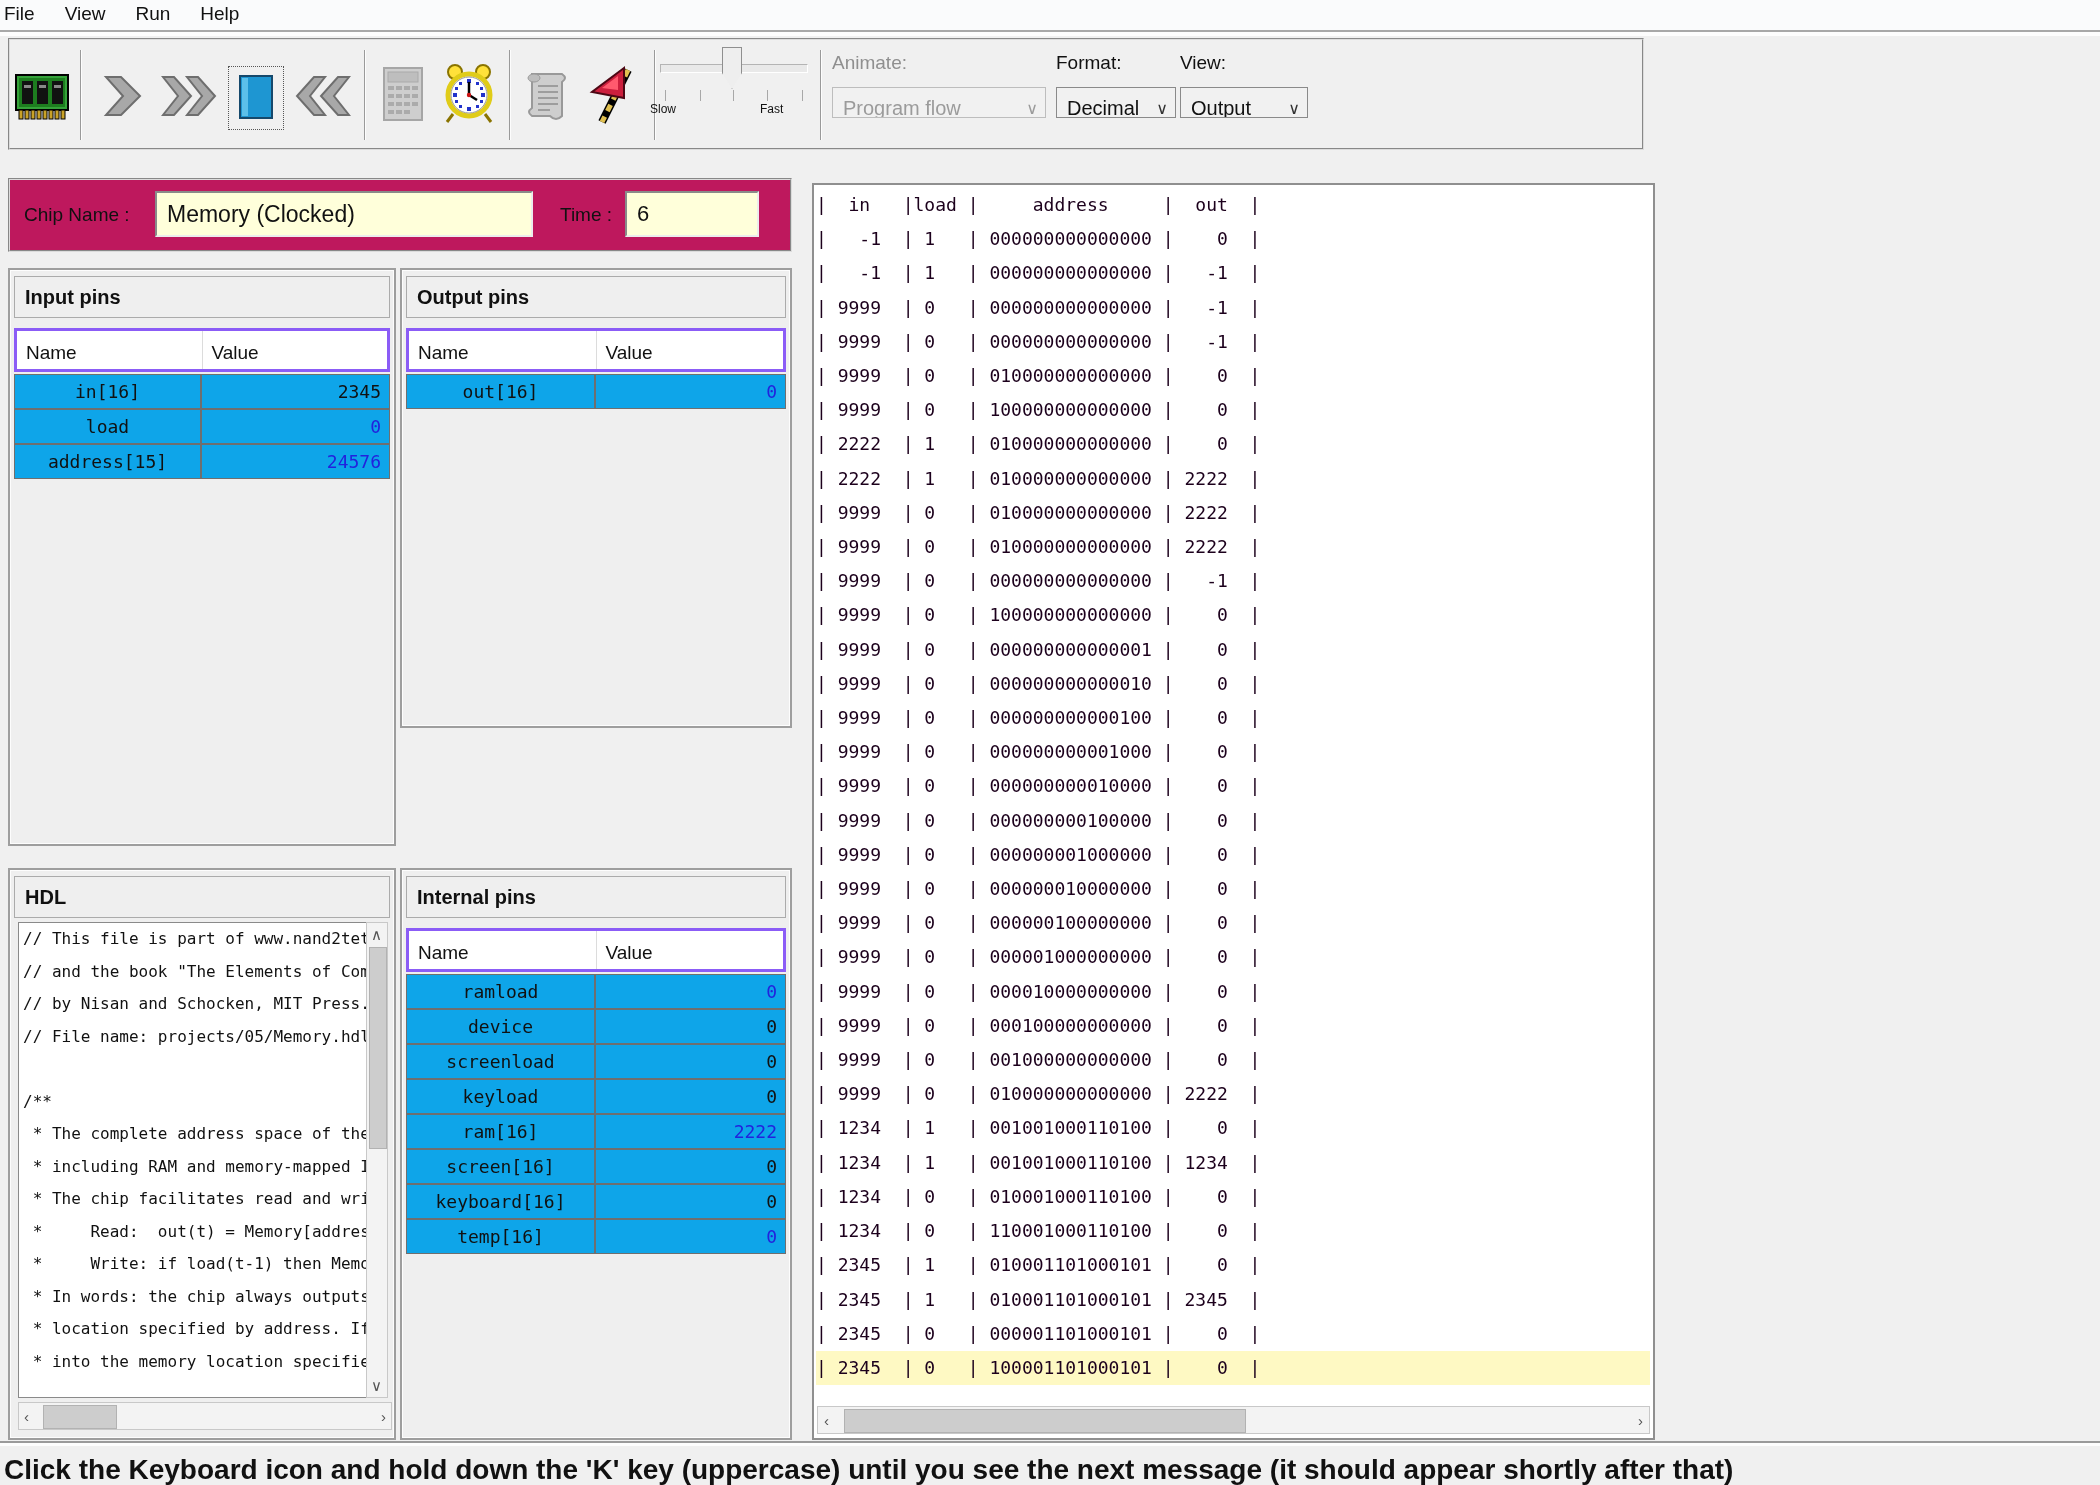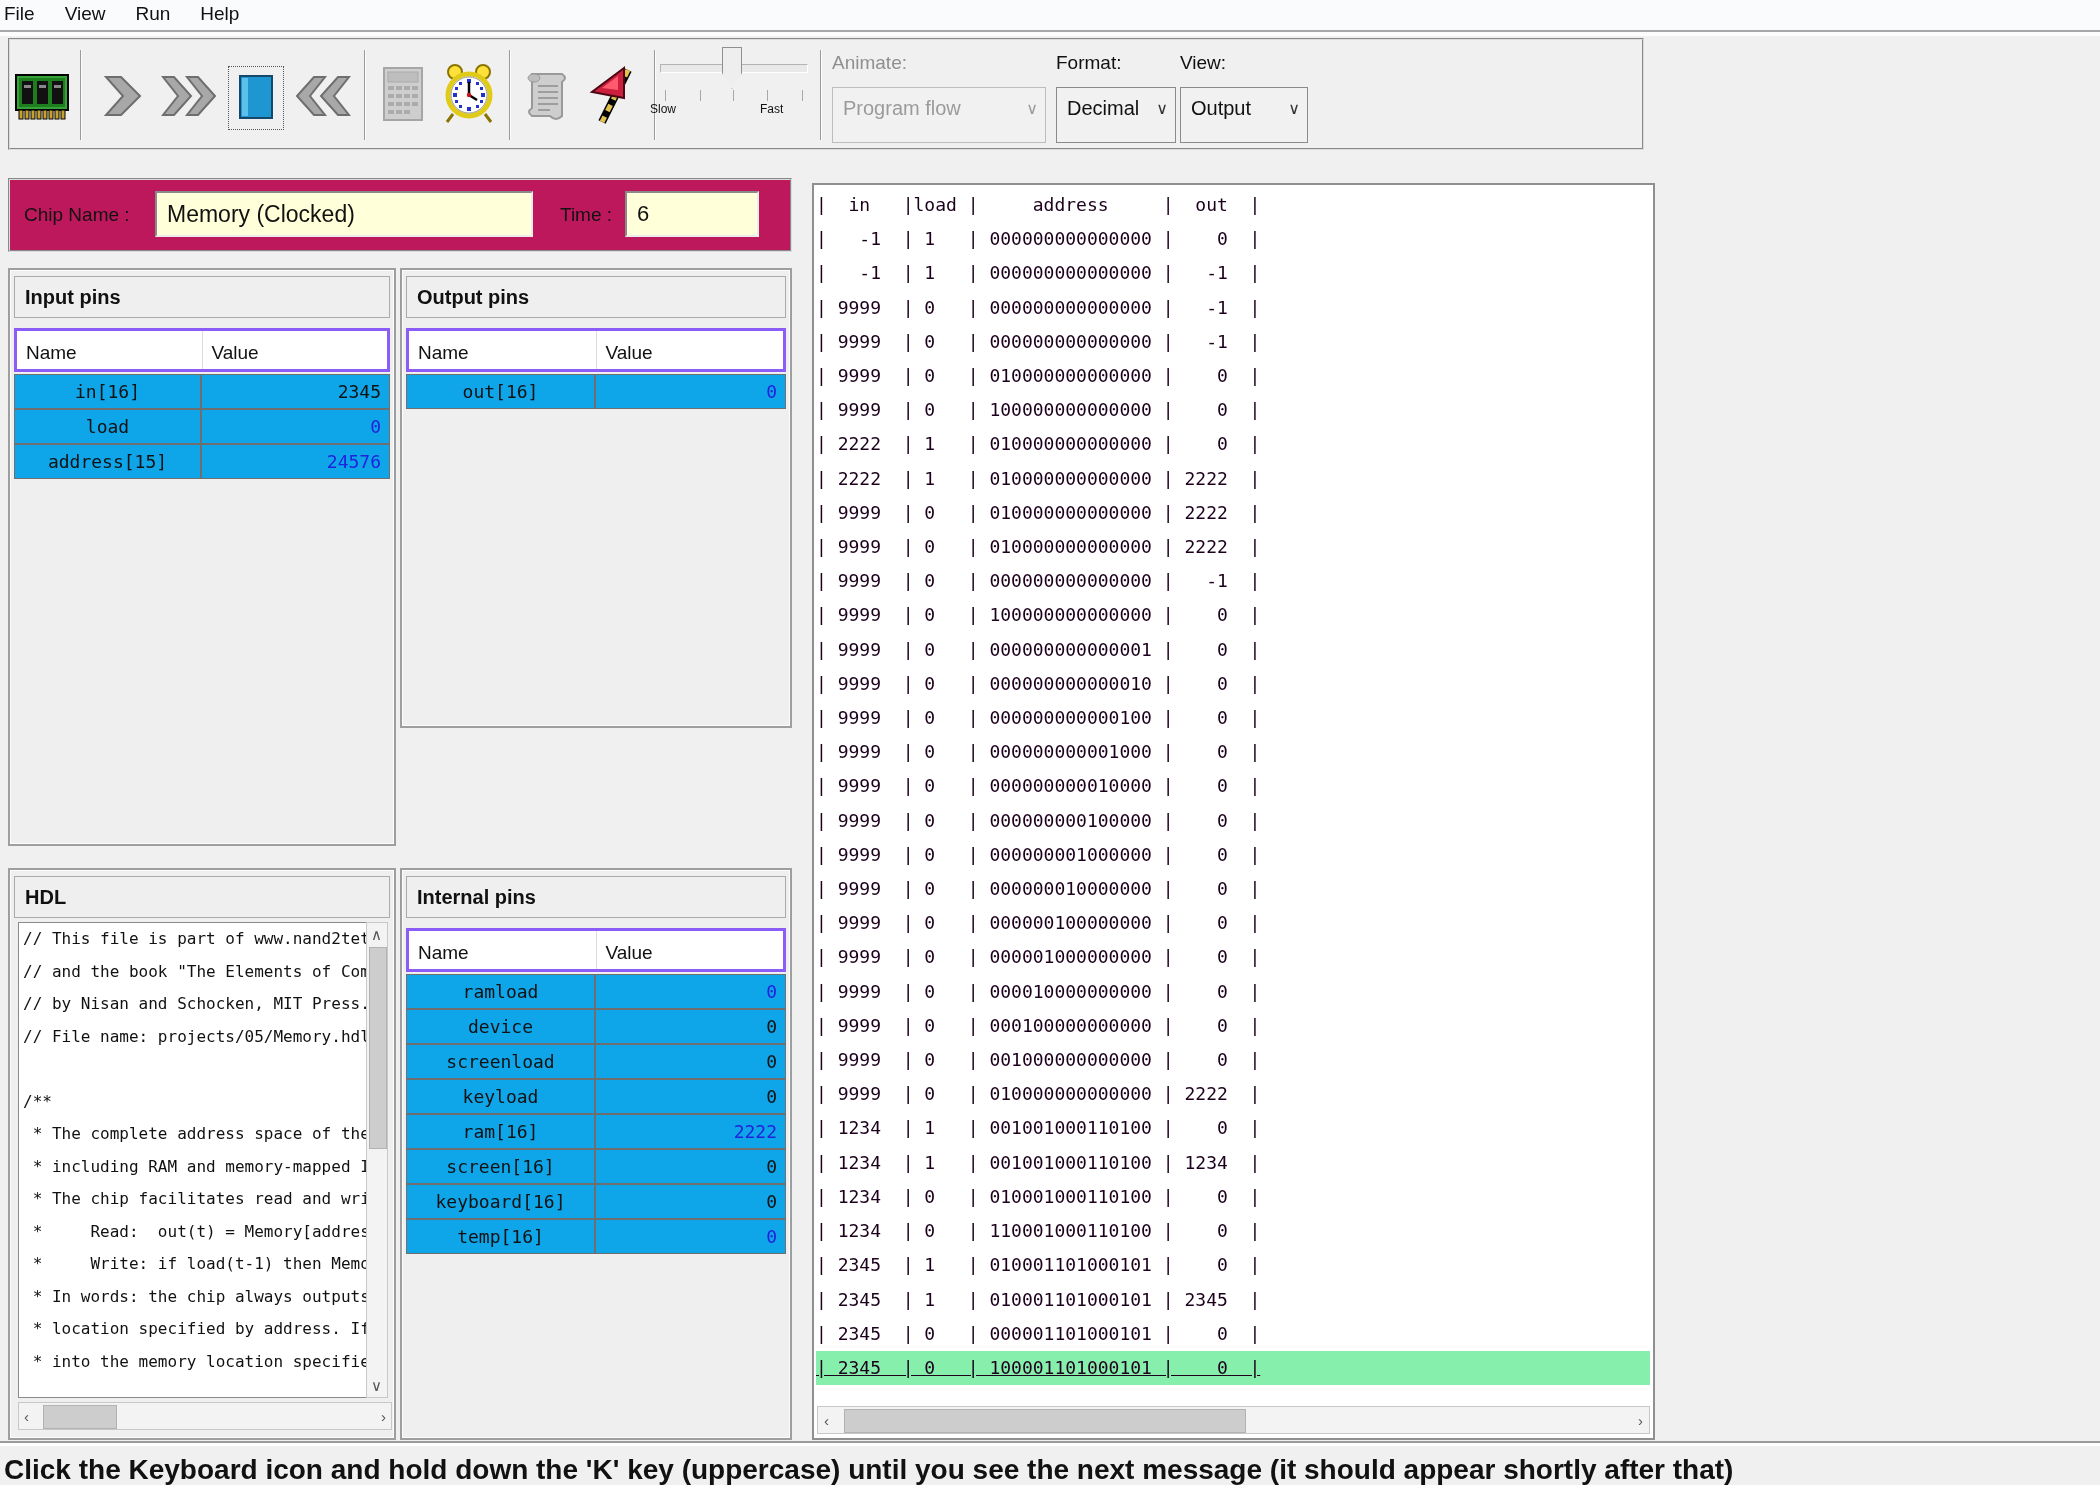--- a/index.html
+++ b/index.html
@@ -21,21 +21,21 @@
         border-left:1px solid #9a9a9a;border-right:1px solid #fdfdfd;}
   .focusring{position:absolute;border:1px dotted #555;}
   .slider-track{position:absolute;left:650px;top:24px;width:146px;height:7px;
                 background:#e9e9e9;border:1px solid #b4b4b4;border-bottom-color:#fff;border-right-color:#fff;}
   .slider-thumb{position:absolute;left:712px;top:7px;width:20px;height:42px;background:#eee;
                 box-shadow:inset 0 0 0 1px #8f8f8f;
                 clip-path:polygon(0 0,100% 0,100% 62%,50% 100%,0 62%);cursor:grab;}
   .tick{position:absolute;top:50px;width:1px;height:11px;background:#a8a8a8;}
   .slider-label{position:absolute;top:62px;font-size:12px;}
   .dd-label{position:absolute;font-size:19px;top:12px;}
-  .dd{position:absolute;top:47px;height:56px;border:1px solid #8a8a8a;background:#f1f1f1;
+  .dd{position:absolute;top:47px;height:31px;border:1px solid #8a8a8a;background:#f1f1f1;
       box-sizing:border-box;font-size:20px;padding:9px 28px 0 10px;cursor:pointer;white-space:nowrap;overflow:hidden;}
   .dd .chev{position:absolute;right:7px;top:11px;font-size:16px;color:#333;}
   .dd.disabled{color:#9b9b9b;border-color:#bdbdbd;cursor:default;}
   .dd.disabled .chev{color:#9b9b9b;}
 
   
   .chipbar{position:absolute;left:8px;top:178px;width:784px;height:74px;
            border:2px groove #dcdcdc;background:#be185d;box-sizing:border-box;}
   .chipbar .lbl{position:absolute;font-size:19px;top:24px;}
   .yfield{position:absolute;top:11px;height:46px;background:#ffffda;box-sizing:border-box;
@@ -68,21 +68,21 @@
            border:1px solid #c8c8c8;box-sizing:border-box;}
   .hscroll{position:absolute;height:28px;background:#f3f3f3;border:1px solid #c8c8c8;box-sizing:border-box;}
   .sarrow{position:absolute;font-size:15px;color:#555;cursor:pointer;line-height:15px;}
   .sthumb{position:absolute;background:#cdcdcd;border:1px solid #b2b2b2;cursor:grab;}
 
   
   .outpanel{position:absolute;left:812px;top:183px;width:843px;height:1257px;background:#fff;
             border:2px solid #8f8f8f;box-sizing:border-box;}
   .out-lines{position:absolute;left:2px;top:3px;right:3px;white-space:pre;
              font-family:"DejaVu Sans Mono",monospace;font-size:18px;line-height:34.2px;color:#1c001c;}
-  .out-line.hl{background:#86efac;text-decoration:underline;}
+  .out-line.hl{background:#fef9c3;}
 
   
   .status-divider{position:absolute;left:0;top:1441px;width:2100px;height:5px;
                   border-top:2px solid #9a9a9a;background:#fdfdfd;}
   .statusbar{position:absolute;left:0;top:1446px;width:2100px;height:39px;background:#f0f0f0;
              overflow:hidden;}
   .statusbar .msg{position:absolute;left:4px;top:8px;font-size:28px;font-weight:bold;white-space:nowrap;}
 </style>
 </head>
 <body>

